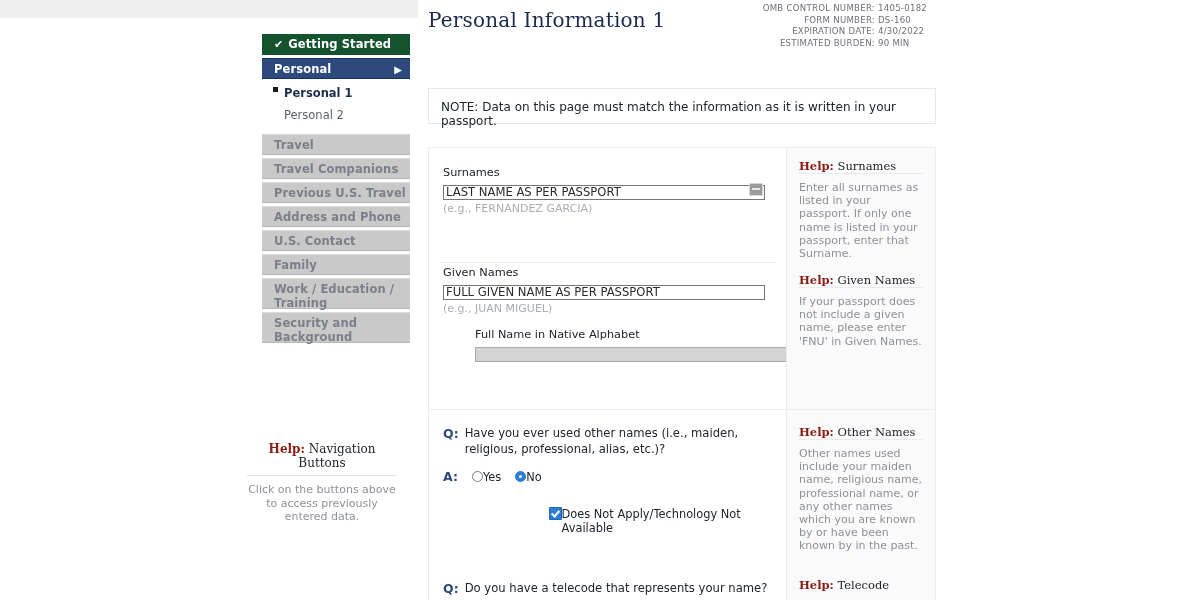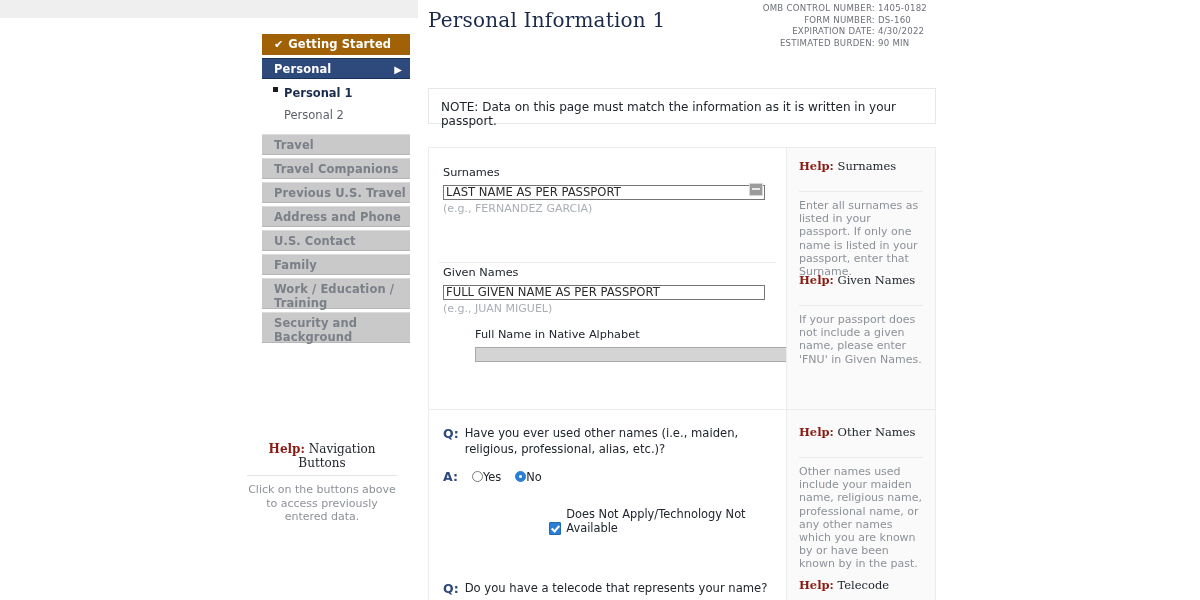--- a/index.html
+++ b/index.html
@@ -13,21 +13,21 @@
   
   .topband{position:absolute;left:0;top:0;width:418px;height:18px;background:#efefef;}
 
   
   .sidebar{position:absolute;left:262px;top:34px;width:148px;}
   .nav-item{
     height:21px;line-height:21px;margin-bottom:3px;
     font-size:11.5px;font-weight:bold;letter-spacing:.1px;
     padding-left:12px;box-sizing:border-box;
   }
-  .nav-item.completed{background:#a16207;color:#ffffff;}
+  .nav-item.completed{background:#14532d;color:#ffffff;}
   .nav-item.current{background:#2e4a7d;color:#ffffff;border-top:1px solid #16325c;border-bottom:1px solid #16325c;position:relative;}
   .nav-item.current .arrow{
     position:absolute;right:8px;top:0;line-height:21px;font-size:10px;color:#ffffff;
   }
   .nav-item .check{display:inline-block;margin-right:5px;font-size:11px;}
   .nav-item.disabled{
     background:#c9c9c9;color:#7b7f88;border-top:1px solid #dcdcdc;border-bottom:1px solid #b6b6b6;
   }
   .sub-item{
     height:22px;line-height:22px;font-size:11.5px;padding-left:22px;box-sizing:border-box;
@@ -97,21 +97,21 @@
   .autofill-icon{
     position:absolute;right:2px;top:2px;width:12px;height:11px;
     background:#9b9b9b;border:1px solid #d8d8d8;
   }
   .autofill-icon:after{
     content:"";position:absolute;left:2px;top:4px;width:8px;height:2px;background:#e8e8e8;
   }
   .hint{font-size:11px;color:#a9adb4;margin-top:2px;}
   .inp.disabled{background:#d4d4d4;border:1px solid #a8a8a8;}
   .chk-row{
-    position:absolute;left:14px;display:flex;align-items:flex-end;gap:5px;
+    position:absolute;left:14px;display:flex;align-items:flex-start;
     font-size:11.4px;color:#20252e;
   }
   .chk{
     width:11px;height:11px;background:#2a7fd4;border:1px solid #1f6ab3;border-radius:1px;
     position:relative;display:inline-block;
   }
   .chk:after{
     content:"";position:absolute;left:2.5px;top:0.5px;width:3px;height:6px;
     border:solid #ffffff;border-width:0 2px 2px 0;transform:rotate(42deg);
   }
@@ -130,21 +130,21 @@
   }
   .radio.sel{border:1px solid #2a7fd4;background:#2a7fd4;}
   .radio.sel:after{
     content:"";position:absolute;left:3px;top:3px;width:3px;height:3px;border-radius:50%;background:#ffffff;
   }
 
   
   .help-blk{position:absolute;left:12px;width:124px;}
   .help-blk .h{
     font-family:"DejaVu Serif","Liberation Serif",serif;
-    font-size:11.5px;color:#20252e;padding-bottom:18px;border-bottom:1px solid #eaeaea;margin-bottom:7px;
+    font-size:11.5px;color:#20252e;padding-bottom:0;border-bottom:1px solid #eaeaea;margin-bottom:7px;
   }
   .help-blk .h .hw{color:#8b1a12;font-weight:bold;}
   .help-blk .b{font-size:11px;line-height:13.2px;color:#8d9199;}
 </style>
 </head>
 <body>
 
 <div class="page">
 
   <div class="topband"></div>

